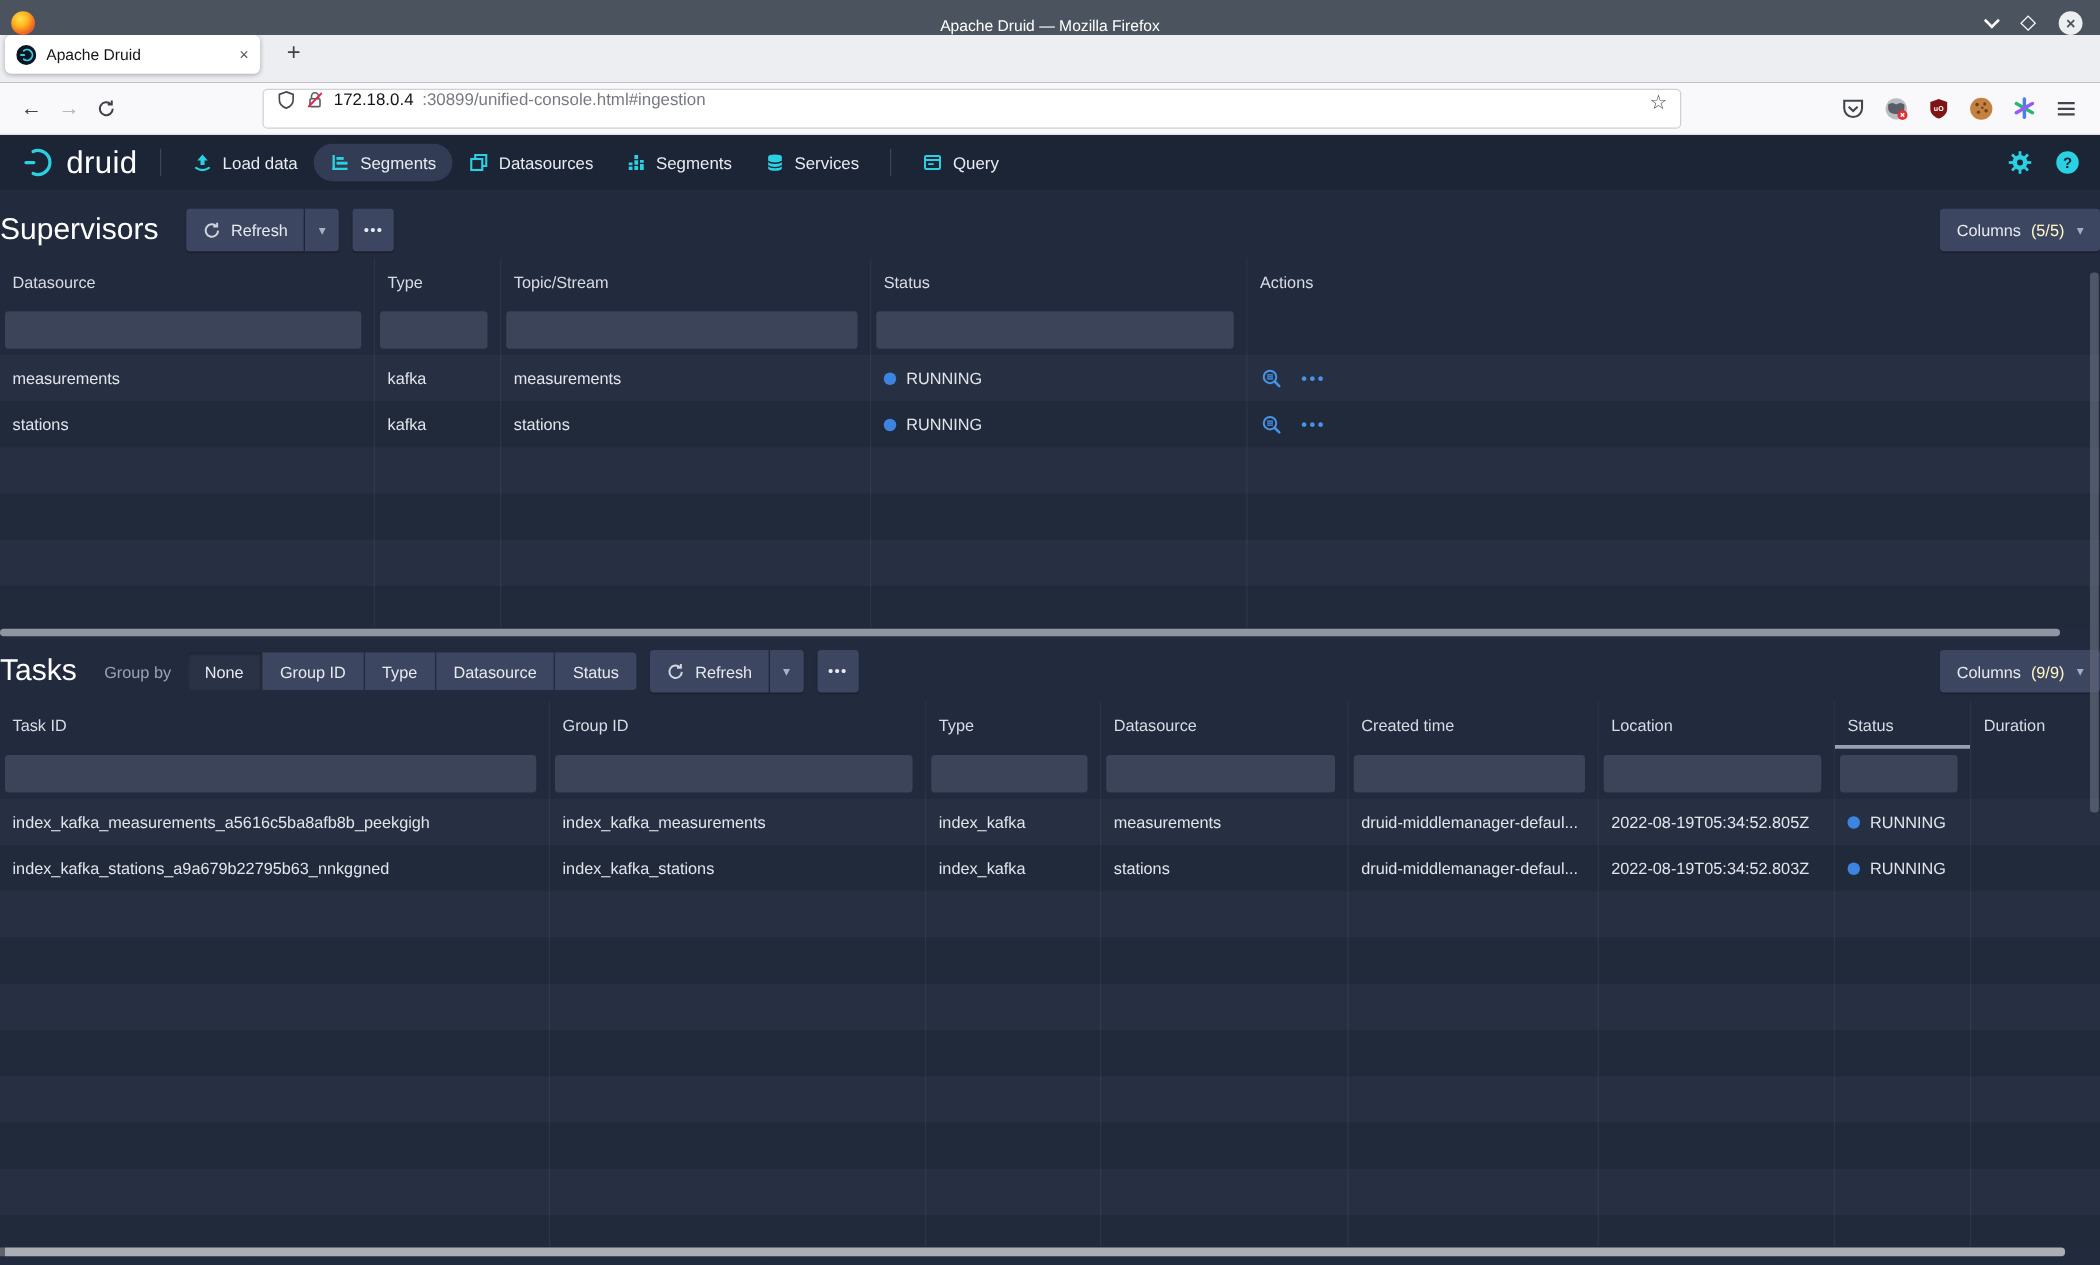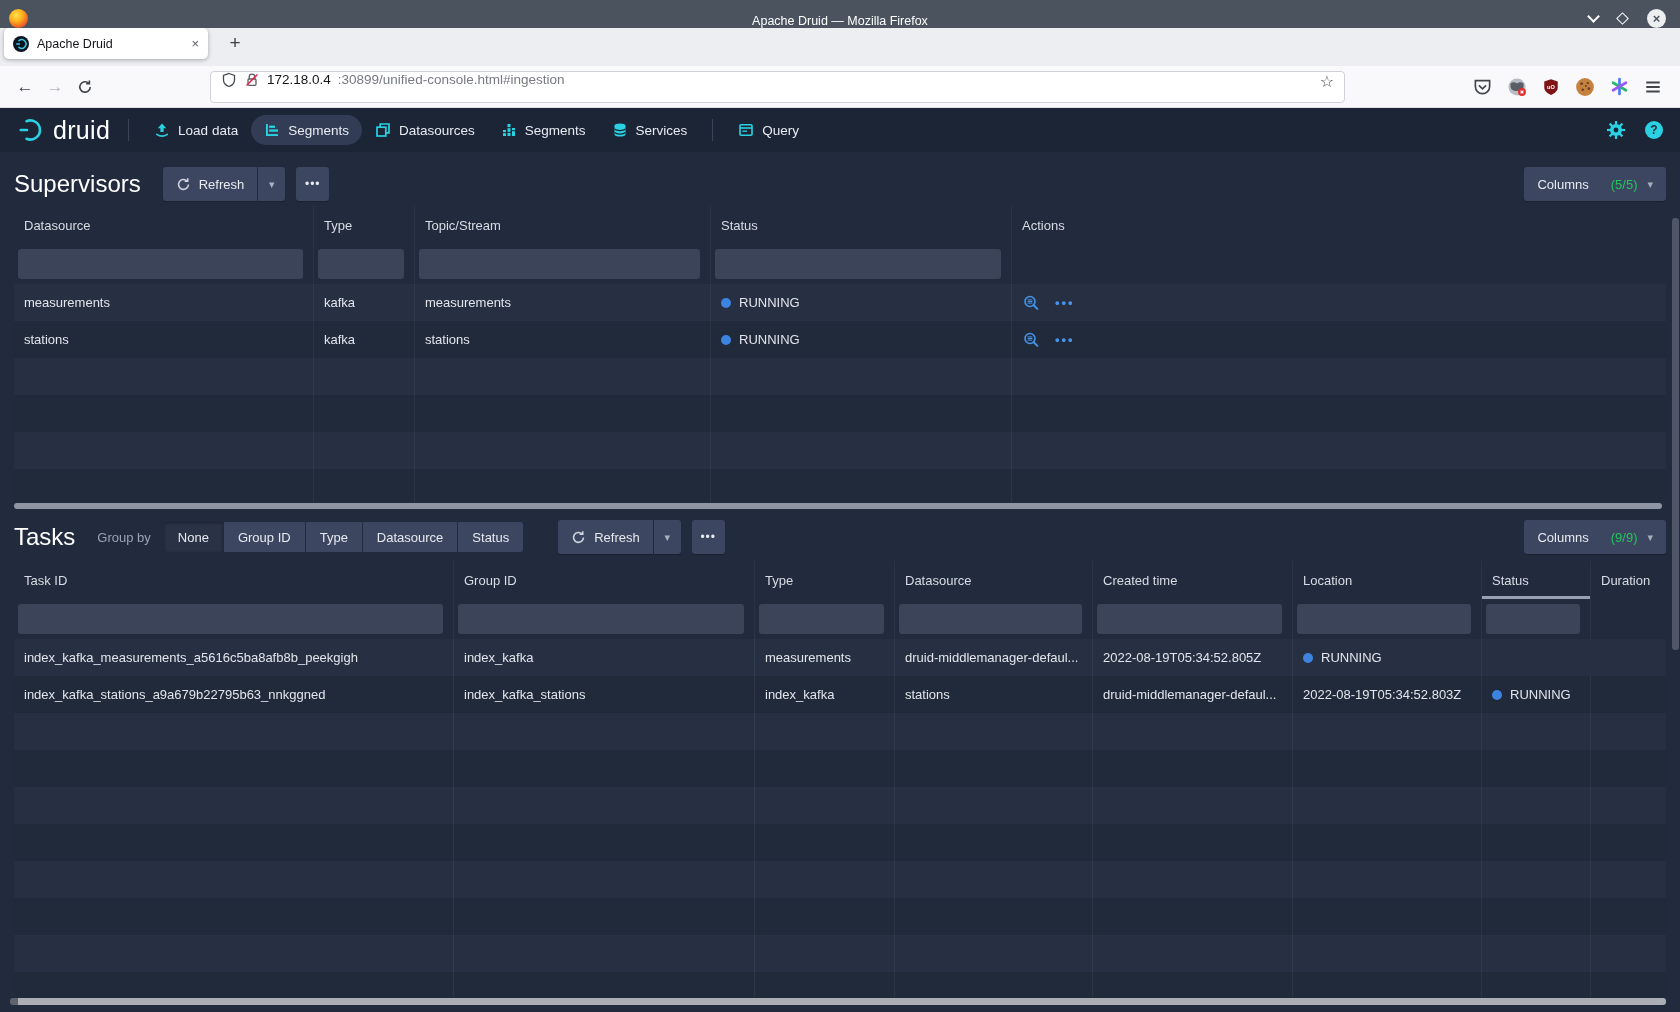--- a/index.html
+++ b/index.html
@@ -41,35 +41,35 @@
   
   .druidnav { height:44px; background:#1b2536; display:flex; align-items:center; padding:0 16px; font-size:13.5px; color:#e8ebf1; }
   .brand { display:flex; align-items:center; gap:7px; margin-right:6px; }
   .brand-text { font-size:25px; color:#fff; letter-spacing:.3px; }
   .nav-divider { width:1px; height:22px; background:#3a4457; margin:0 12px; }
   .nav-item { display:flex; align-items:center; gap:8px; padding:7px 13px; border-radius:16px; white-space:nowrap; }
   .nav-item.active { background:#323d55; }
   .nav-right { margin-left:auto; display:flex; align-items:center; gap:18px; }
 
   
-  .content { height:860px; background:#222b3e; padding:0 14px; position:relative; }
+  .content { height:860px; background:#222b3e; padding:0 0; position:relative; }
   .section-header { display:flex; align-items:center; }
   .sup-header { padding-top:10px; height:54px; }
   .task-header { margin-top:8px; height:40px; }
   .section-title { font-size:24px; color:#fff; margin-right:22px; }
   .btn { background:#3d4660; color:#e7eaf0; height:34px; border:none; border-radius:3px; font-size:13px;
     display:inline-flex; align-items:center; gap:8px; padding:0 13px; font-family:inherit; box-shadow:0 1px 1px rgba(0,0,0,.25); }
   .btn-caret { width:27px; padding:0; justify-content:center; border-radius:0 3px 3px 0; margin-left:1px; color:#aab1c0; font-size:11px; }
   .btn-main { border-radius:3px 0 0 3px; }
   .btn-more { width:33px; padding:0; justify-content:center; margin-left:11px; letter-spacing:1px; font-size:12px; }
   .columns-btn { margin-left:auto; }
-  .count-dim { color:#22c55e;margin-left:14px; }
+  .count-dim { color:#fef9c3; }
   .caret-dim { color:#a6adbd; font-size:11px; margin-left:2px; }
   .groupby-label { color:#9aa3b5; font-size:13px; margin-right:13px; }
-  .seg-group { display:flex; gap:1px; margin-right:35px; }
+  .seg-group { display:flex; gap:1px; margin-right:11px; }
   .seg { background:#3d4660; color:#e7eaf0; border:none; height:30px; padding:0 14px; font-size:13px; font-family:inherit; }
   .seg:first-child { border-radius:3px 0 0 3px; }
   .seg:last-child { border-radius:0 3px 3px 0; }
   .seg.active { background:#2a3346; box-shadow:inset 0 1px 3px rgba(0,0,0,.4); }
 
   
   .table { overflow:hidden; }
   .sup-table { height:296px; }
   .task-table { height:436px; margin-top:4px; }
   .grid { display:grid; }
@@ -440,20 +440,21 @@
           <div class="filter-input"></div>
         </div>
       <div class="tf">
           <div class="filter-input"></div>
         </div>
       <div class="tf"></div>
     </div>
     <div>
       <div class="grid task-grid tr">
         <div class="td">index_kafka_measurements_a5616c5ba8afb8b_peekgigh</div>
+        <div class="td">index_kafka_measurements</div>
         <div class="td">index_kafka</div>
         <div class="td">measurements</div>
         <div class="td">druid-middlemanager-defaul...</div>
         <div class="td">2022-08-19T05:34:52.805Z</div>
         <div class="td">
             <span class="dot"></span>
             <span>RUNNING</span>
           </div>
         <div class="td"></div>
       </div>

